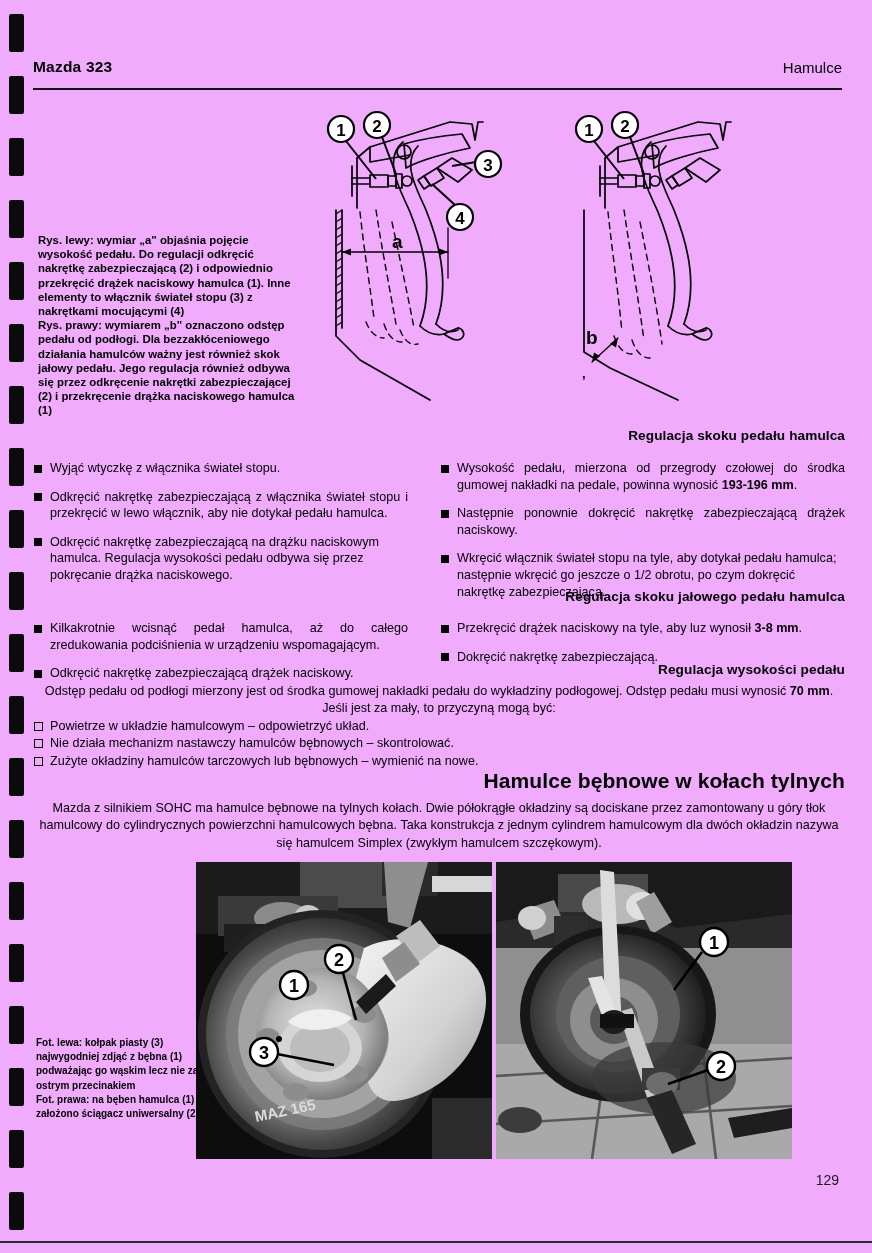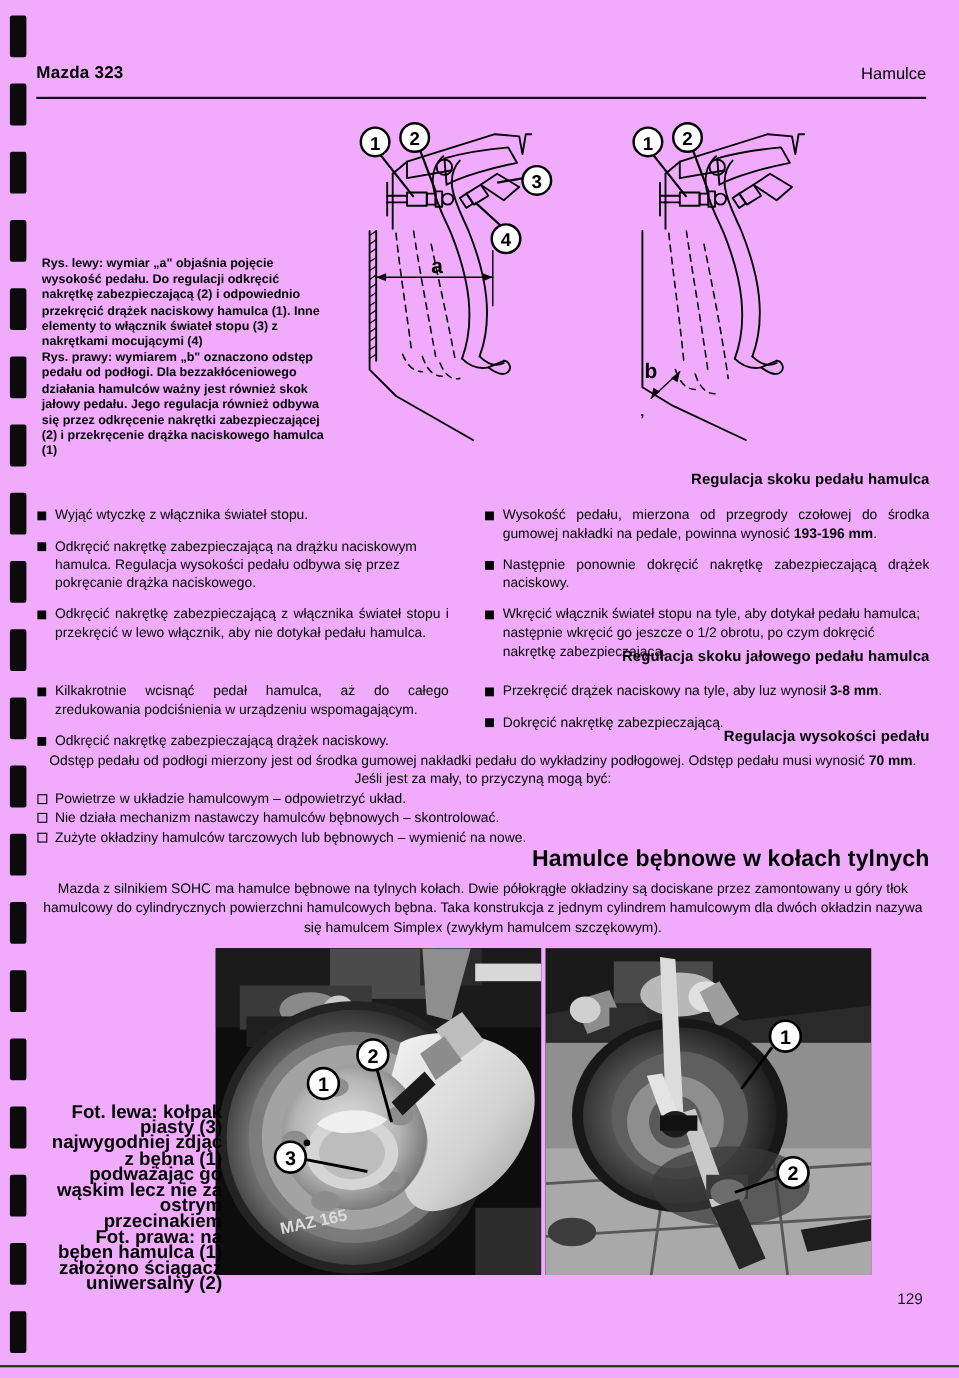--- a/index.html
+++ b/index.html
@@ -78,25 +78,24 @@
     line-height: 14.2px;
     white-space: pre-line;
   }
   #fig-caption-top {
     left: 38px;
     top: 233px;
     width: 262px;
   }
   #photo-caption {
     left: 36px;
-    top: 1004px;
+    top: 1036px;
     width: 166px;
-    font-size: 17px;
+    font-size: 10px;
     line-height: 14.2px;
-    text-align: right;
   }
 
   
   .drawing-wrap {
     position: absolute;
     left: 300px;
     top: 100px;
     width: 500px;
     height: 320px;
   }
@@ -353,22 +352,22 @@
     </svg>
   </div>
 
   <div class="fig-caption" id="fig-caption-top">Rys. lewy: wymiar „a" objaśnia pojęcie wysokość pedału. Do regulacji odkręcić nakrętkę zabezpieczającą (2) i odpowiednio przekręcić drążek naciskowy hamulca (1). Inne elementy to włącznik świateł stopu (3) z nakrętkami mocującymi (4)
 Rys. prawy: wymiarem „b" oznaczono odstęp pedału od podłogi. Dla bezzakłóceniowego działania hamulców ważny jest również skok jałowy pedału. Jego regulacja również odbywa się przez odkręcenie nakrętki zabezpieczającej (2) i przekręcenie drążka naciskowego hamulca (1)</div>
 
   <div class="sec-head" style="left:440px; top:428px; width:405px;">Regulacja skoku pedału hamulca</div>
 
   <div class="col" id="travel-left" style="left:33px; top:448px; width:375px;">
       <p class="bullet-row sq-filled">Wyjąć wtyczkę z włącznika świateł stopu.</p>
+      <p class="bullet-row sq-filled">Odkręcić nakrętkę zabezpieczającą z włącznika świateł stopu i przekręcić w lewo włącznik, aby nie dotykał pedału hamulca.</p>
       <p class="bullet-row sq-filled noj">Odkręcić nakrętkę zabezpieczającą na drążku naciskowym hamulca. Regulacja wysokości pedału odbywa się przez pokręcanie drążka naciskowego.</p>
-      <p class="bullet-row sq-filled">Odkręcić nakrętkę zabezpieczającą z włącznika świateł stopu i przekręcić w lewo włącznik, aby nie dotykał pedału hamulca.</p>
     </div>
 
   <div class="col" id="travel-right" style="left:440px; top:448px; width:405px;">
       <p class="bullet-row sq-filled">Wysokość pedału, mierzona od przegrody czołowej do środka gumowej nakładki na pedale, powinna wynosić <b>193-196 mm</b>.</p>
       <p class="bullet-row sq-filled">Następnie ponownie dokręcić nakrętkę zabezpieczającą drążek naciskowy.</p>
       <p class="bullet-row sq-filled noj">Wkręcić włącznik świateł stopu na tyle, aby dotykał pedału hamulca; następnie wkręcić go jeszcze o 1/2 obrotu, po czym dokręcić nakrętkę zabezpieczającą.</p>
     </div>
 
   <div class="sec-head" style="left:440px; top:589px; width:405px;">Regulacja skoku jałowego pedału hamulca</div>
 

